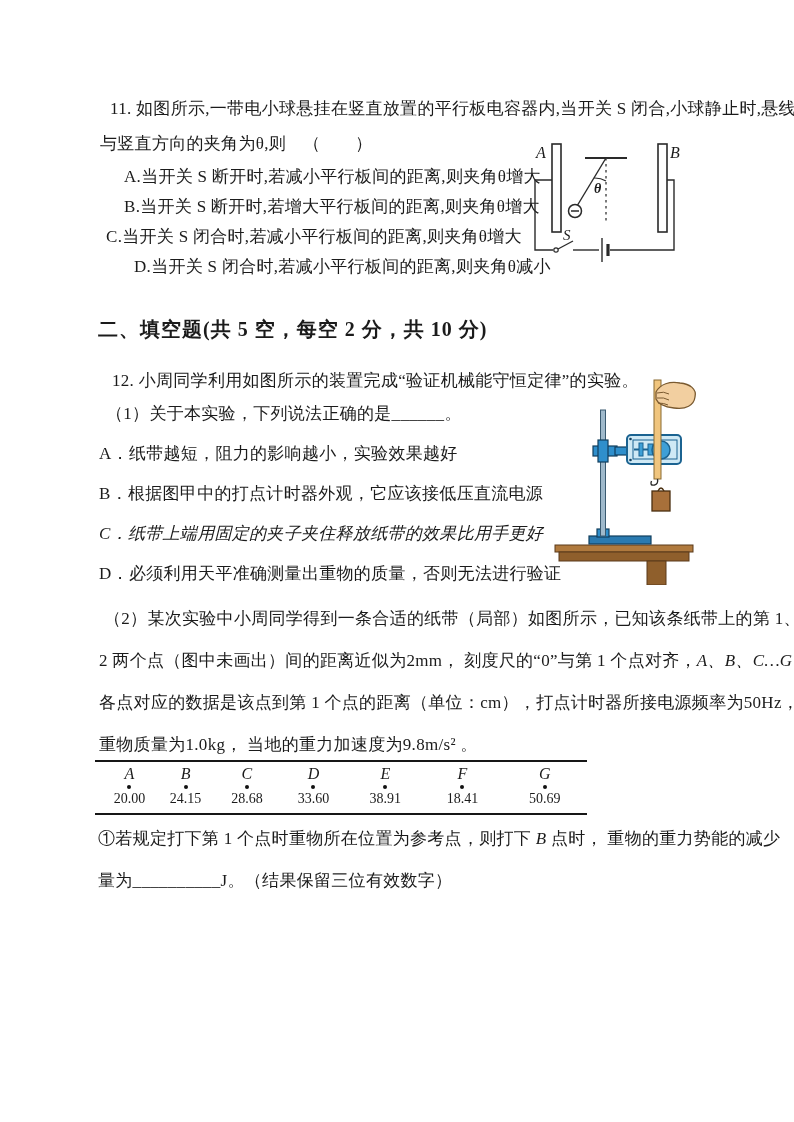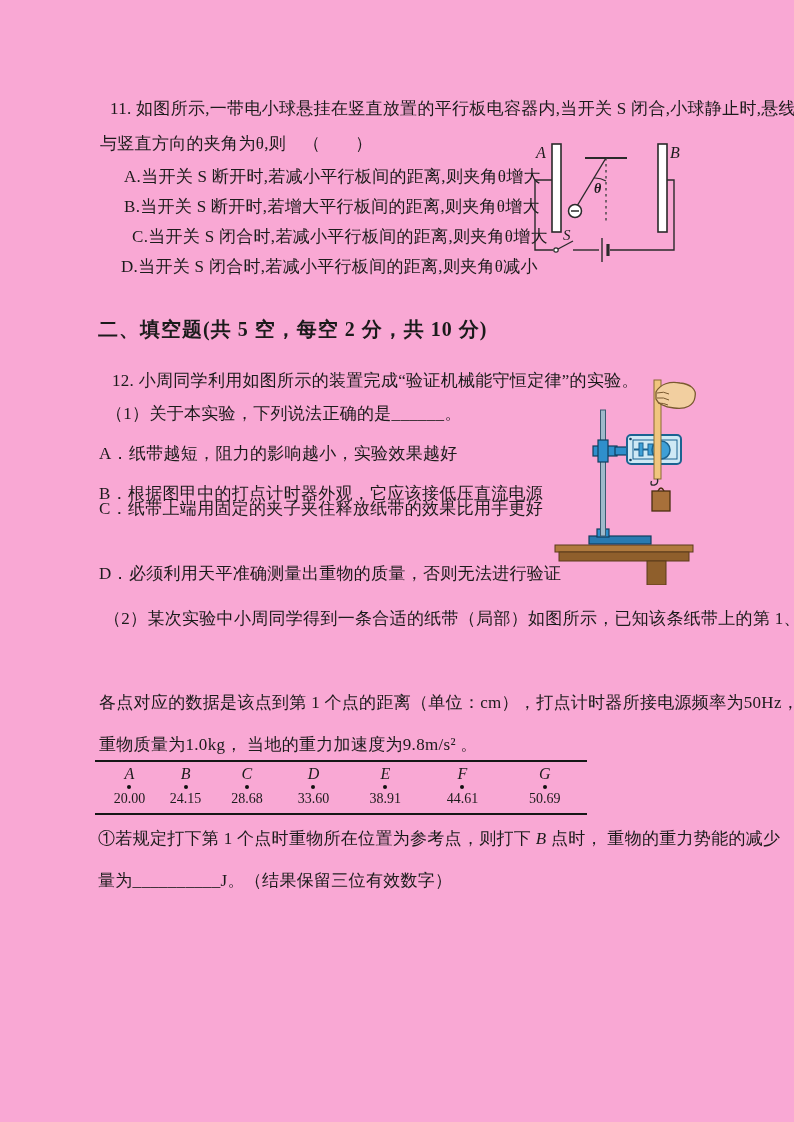--- a/index.html
+++ b/index.html
@@ -1,17 +1,17 @@
 <!DOCTYPE html>
 <html><head>
 <meta charset="utf-8">
 <style>
   html,body { margin:0; padding:0; background:#e8e8e8; }
   .page {
-    width:794px; height:1122px; position:relative; background:#f9a8d4;
+    width:794px; height:1122px; position:relative; background:#ffffff;
     margin:0 auto; overflow:hidden;
     font-family:"Liberation Serif","DejaVu Serif",serif;
     color:#1b1b1b;
   }
   .line {
     position:absolute; font-size:17px; line-height:22px;
     white-space:nowrap; letter-spacing:0.3px;
   }
   .sec-title { font-size:20px; font-weight:bold; letter-spacing:1px; }
   .it { font-style:italic; }
@@ -29,22 +29,22 @@
 </style>
 </head>
 <body>
 
 <div class="page">
 
   <div class="line" style="left:110px; top:98px;">11. 如图所示,一带电小球悬挂在竖直放置的平行板电容器内,当开关 S 闭合,小球静止时,悬线</div>
   <div class="line" style="left:100px; top:133px;">与竖直方向的夹角为θ,则　（　　）</div>
   <div class="line" style="left:124px; top:166px;">A.当开关 S 断开时,若减小平行板间的距离,则夹角θ增大</div>
   <div class="line" style="left:124px; top:196px;">B.当开关 S 断开时,若增大平行板间的距离,则夹角θ增大</div>
-  <div class="line" style="left:132px; top:226px;text-align:center;">C.当开关 S 闭合时,若减小平行板间的距离,则夹角θ增大</div>
-  <div class="line" style="left:121px; top:256px;">D.当开关 S 闭合时,若减小平行板间的距离,则夹角θ减小</div>
+  <div class="line" style="left:106px; top:226px;text-align:center;">C.当开关 S 闭合时,若减小平行板间的距离,则夹角θ增大</div>
+  <div class="line" style="left:134px; top:256px;">D.当开关 S 闭合时,若减小平行板间的距离,则夹角θ减小</div>
 
   <div class="fig" style="left:528px; top:136px;">
     <svg width="170" height="140" viewBox="0 0 170 140">
 
       <rect x="24" y="8" width="9" height="88" fill="#ffffff" stroke="#2a2a2a" stroke-width="1.6"></rect>
       <rect x="130" y="8" width="9" height="88" fill="#ffffff" stroke="#2a2a2a" stroke-width="1.6"></rect>
       <text x="8" y="22" font-size="16" font-style="italic" fill="#1b1b1b">A</text>
       <text x="142" y="22" font-size="16" font-style="italic" fill="#1b1b1b">B</text>
 
       <line x1="57" y1="22" x2="99" y2="22" stroke="#2a2a2a" stroke-width="2"></line>
@@ -71,21 +71,21 @@
       <line x1="80" y1="108" x2="80" y2="120" stroke="#2a2a2a" stroke-width="3.2"></line>
     </svg>
   </div>
 
   <div class="line sec-title" style="left:98px; top:318px;">二、填空题(共 5 空，每空 2 分，共 10 分)</div>
 
   <div class="line" style="left:112px; top:370px;">12. 小周同学利用如图所示的装置完成“验证机械能守恒定律”的实验。</div>
   <div class="line" style="left:106px; top:403px;">（1）关于本实验，下列说法正确的是______。</div>
   <div class="line" style="left:99px; top:443px;">A．纸带越短，阻力的影响越小，实验效果越好</div>
   <div class="line" style="left:99px; top:483px;">B．根据图甲中的打点计时器外观，它应该接低压直流电源</div>
-  <div class="line" style="left:99px; top:498px;">C．纸带上端用固定的夹子夹住释放纸带的效果比用手更好</div>
+  <div class="line" style="left:99px; top:523px;font-style:italic;">C．纸带上端用固定的夹子夹住释放纸带的效果比用手更好</div>
   <div class="line" style="left:99px; top:563px;">D．必须利用天平准确测量出重物的质量，否则无法进行验证</div>
 
   <div class="fig" style="left:553px; top:378px;">
     <svg width="150" height="207" viewBox="0 0 150 207">
 
       <rect x="2" y="167" width="138" height="7" fill="#b07a3e" stroke="#5a3a1a" stroke-width="1"></rect>
       <rect x="6" y="174" width="130" height="9" fill="#8f5f2c" stroke="#5a3a1a" stroke-width="1"></rect>
       <rect x="94" y="183" width="19" height="24" fill="#8f5f2c" stroke="#5a3a1a" stroke-width="1"></rect>
 
       <rect x="36" y="158" width="62" height="8" fill="#2a7ab0" stroke="#123f5e" stroke-width="1.2"></rect>
@@ -112,20 +112,21 @@
       <path d="M 103 14 C 107 6 117 3 127 5 C 137 6 144 11 142 19 C 141 27 133 32 121 30 C 112 29 105 26 103 21 Z" fill="#f2cfa0" stroke="#7a5a30" stroke-width="1.3"></path>
       <path d="M 104 15 q 7 -2 12 1 M 104 20 q 7 -1 12 2 M 105 25 q 6 0 10 2" fill="none" stroke="#7a5a30" stroke-width="1"></path>
 
       <path d="M 104.5 101 q 1 5 -3 6 q -5 1 -3 -4" fill="none" stroke="#2a2a2a" stroke-width="1.4"></path>
       <path d="M 105 113 q 3 -6 6 0" fill="none" stroke="#4a2f10" stroke-width="1.4"></path>
       <rect x="99" y="113" width="18" height="20" fill="#a8703a" stroke="#4a2f10" stroke-width="1.3"></rect>
     </svg>
   </div>
 
   <div class="line" style="left:104px; top:608px;">（2）某次实验中小周同学得到一条合适的纸带（局部）如图所示，已知该条纸带上的第 1、</div>
+  <div class="line" style="left:99px;  top:650px;"><span>2 两个点（图中未画出）间的距离近似为2mm， 刻度尺的“0”与第 1 个点对齐，</span><span class="it">A、B、C…G</span></div>
   <div class="line" style="left:99px;  top:692px;">各点对应的数据是该点到第 1 个点的距离（单位：cm），打点计时器所接电源频率为50Hz，</div>
   <div class="line" style="left:99px;  top:734px;">重物质量为1.0kg， 当地的重力加速度为9.8m/s² 。</div>
 
   <div class="tape-strip">
       <div class="tape-point" style="left: 7%;">
         <span class="tp-letter">A</span>
         <span class="tp-dot"></span>
         <span class="tp-value">20.00</span>
       </div>
       <div class="tape-point" style="left: 18.4125%;">
@@ -144,21 +145,21 @@
         <span class="tp-value">33.60</span>
       </div>
       <div class="tape-point" style="left: 59.0025%;">
         <span class="tp-letter">E</span>
         <span class="tp-dot"></span>
         <span class="tp-value">38.91</span>
       </div>
       <div class="tape-point" style="left: 74.6775%;">
         <span class="tp-letter">F</span>
         <span class="tp-dot"></span>
-        <span class="tp-value">44.61</span>
+        <span class="tp-value">18.41</span>
       </div>
       <div class="tape-point" style="left: 91.3975%;">
         <span class="tp-letter">G</span>
         <span class="tp-dot"></span>
         <span class="tp-value">50.69</span>
       </div>
     </div>
 
   <div class="line" style="left:98px; top:828px;"><span>①若规定打下第 1 个点时重物所在位置为参考点，则打下 </span><span class="it">B</span><span> 点时， 重物的重力势能的减少</span></div>
   <div class="line" style="left:98px; top:870px;">量为__________J。（结果保留三位有效数字）</div>

